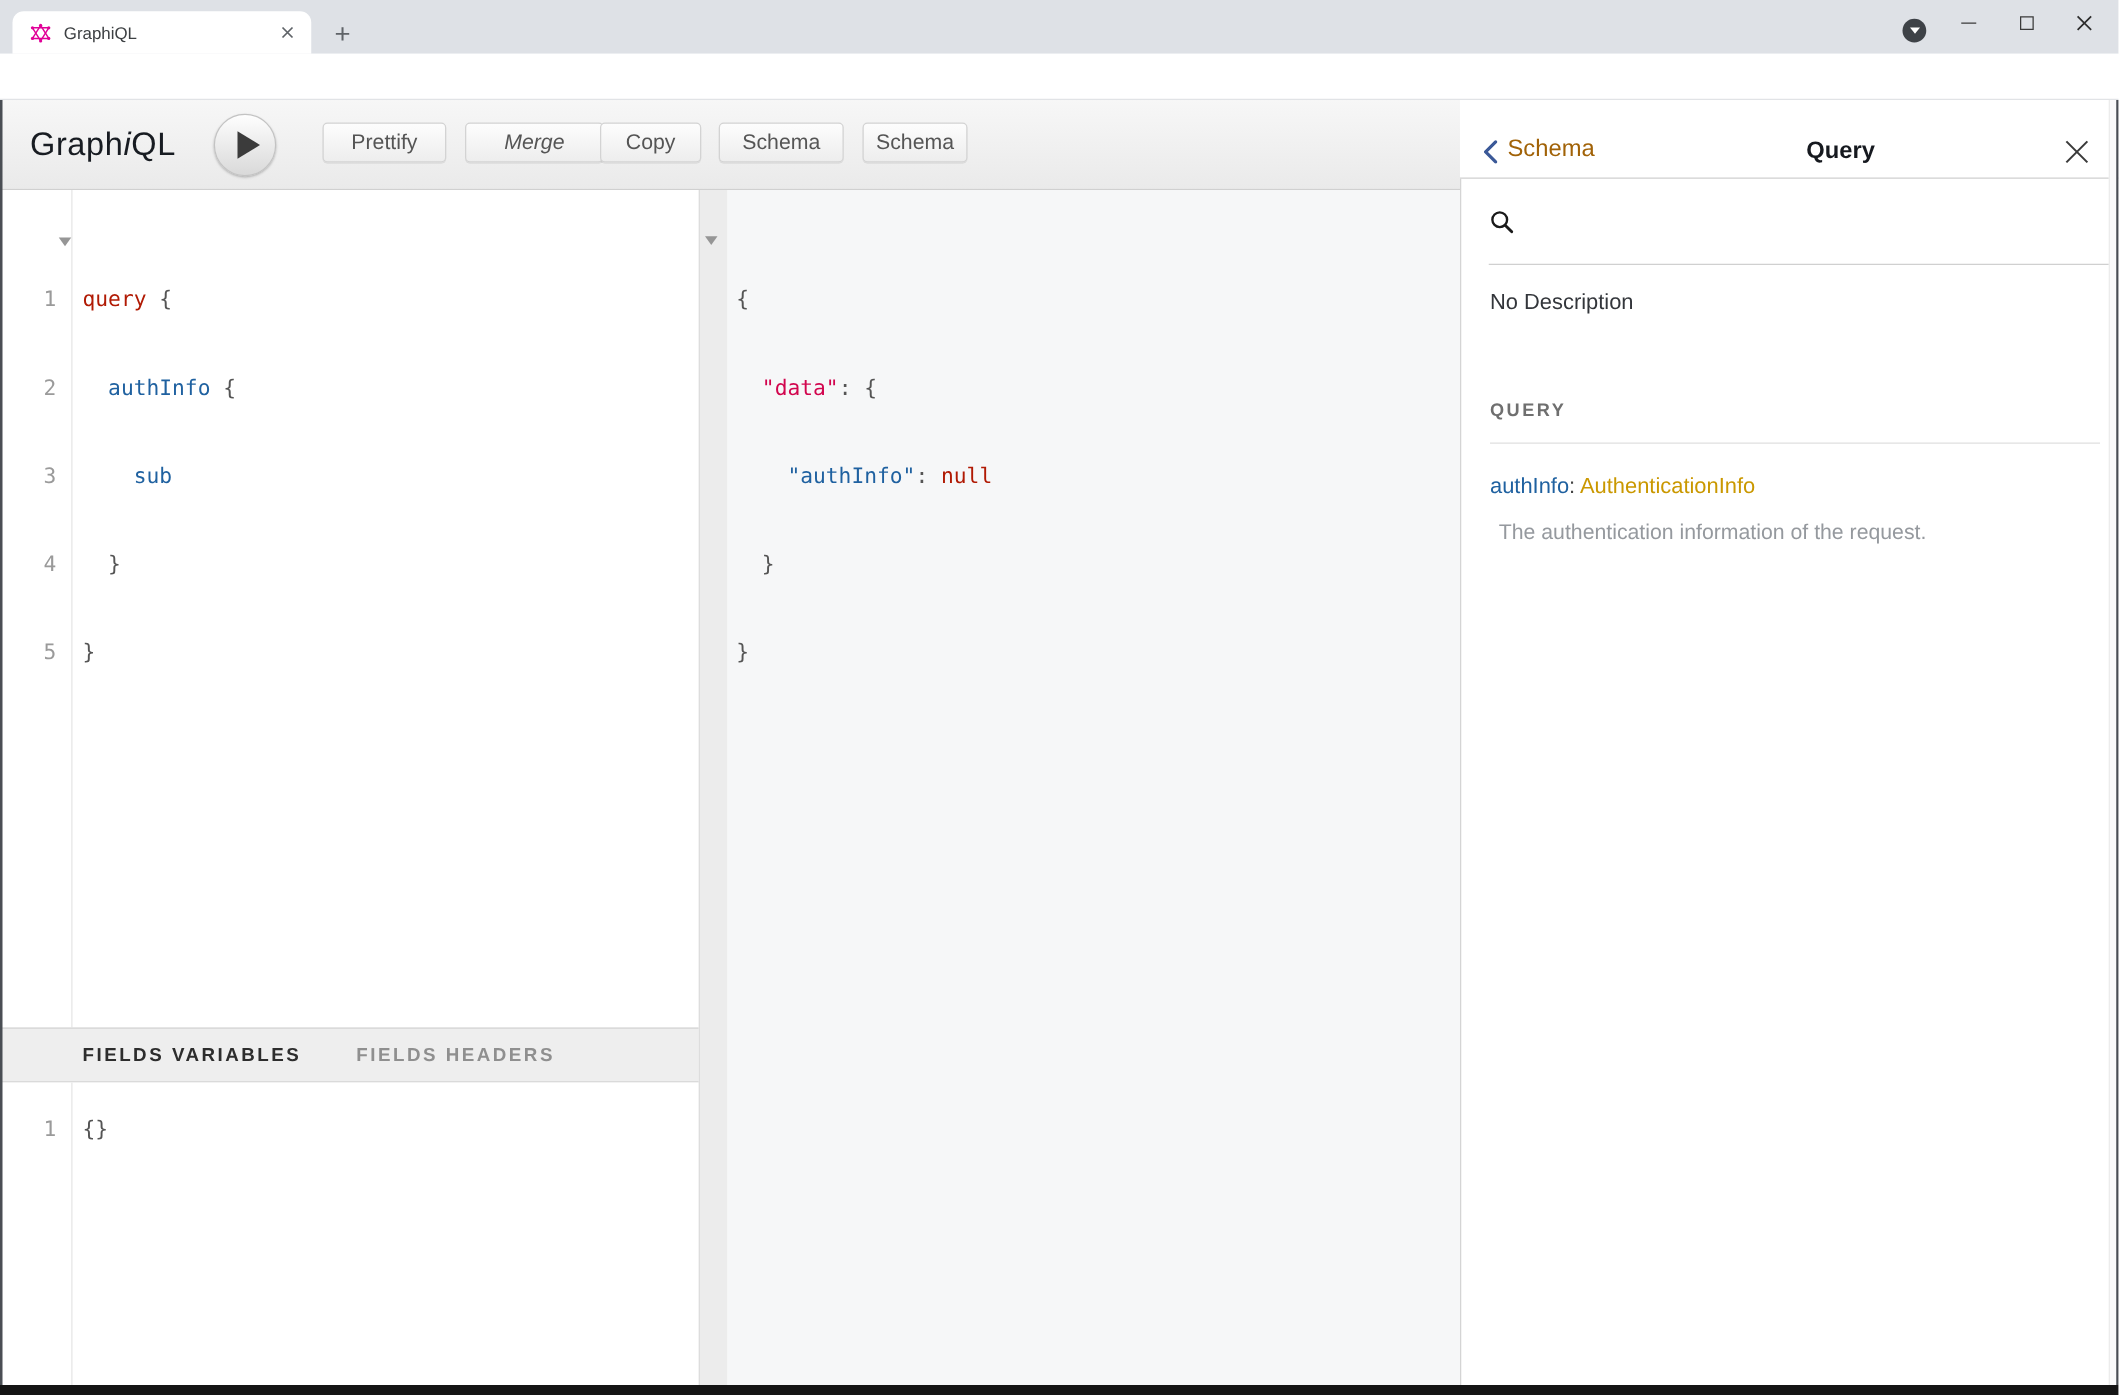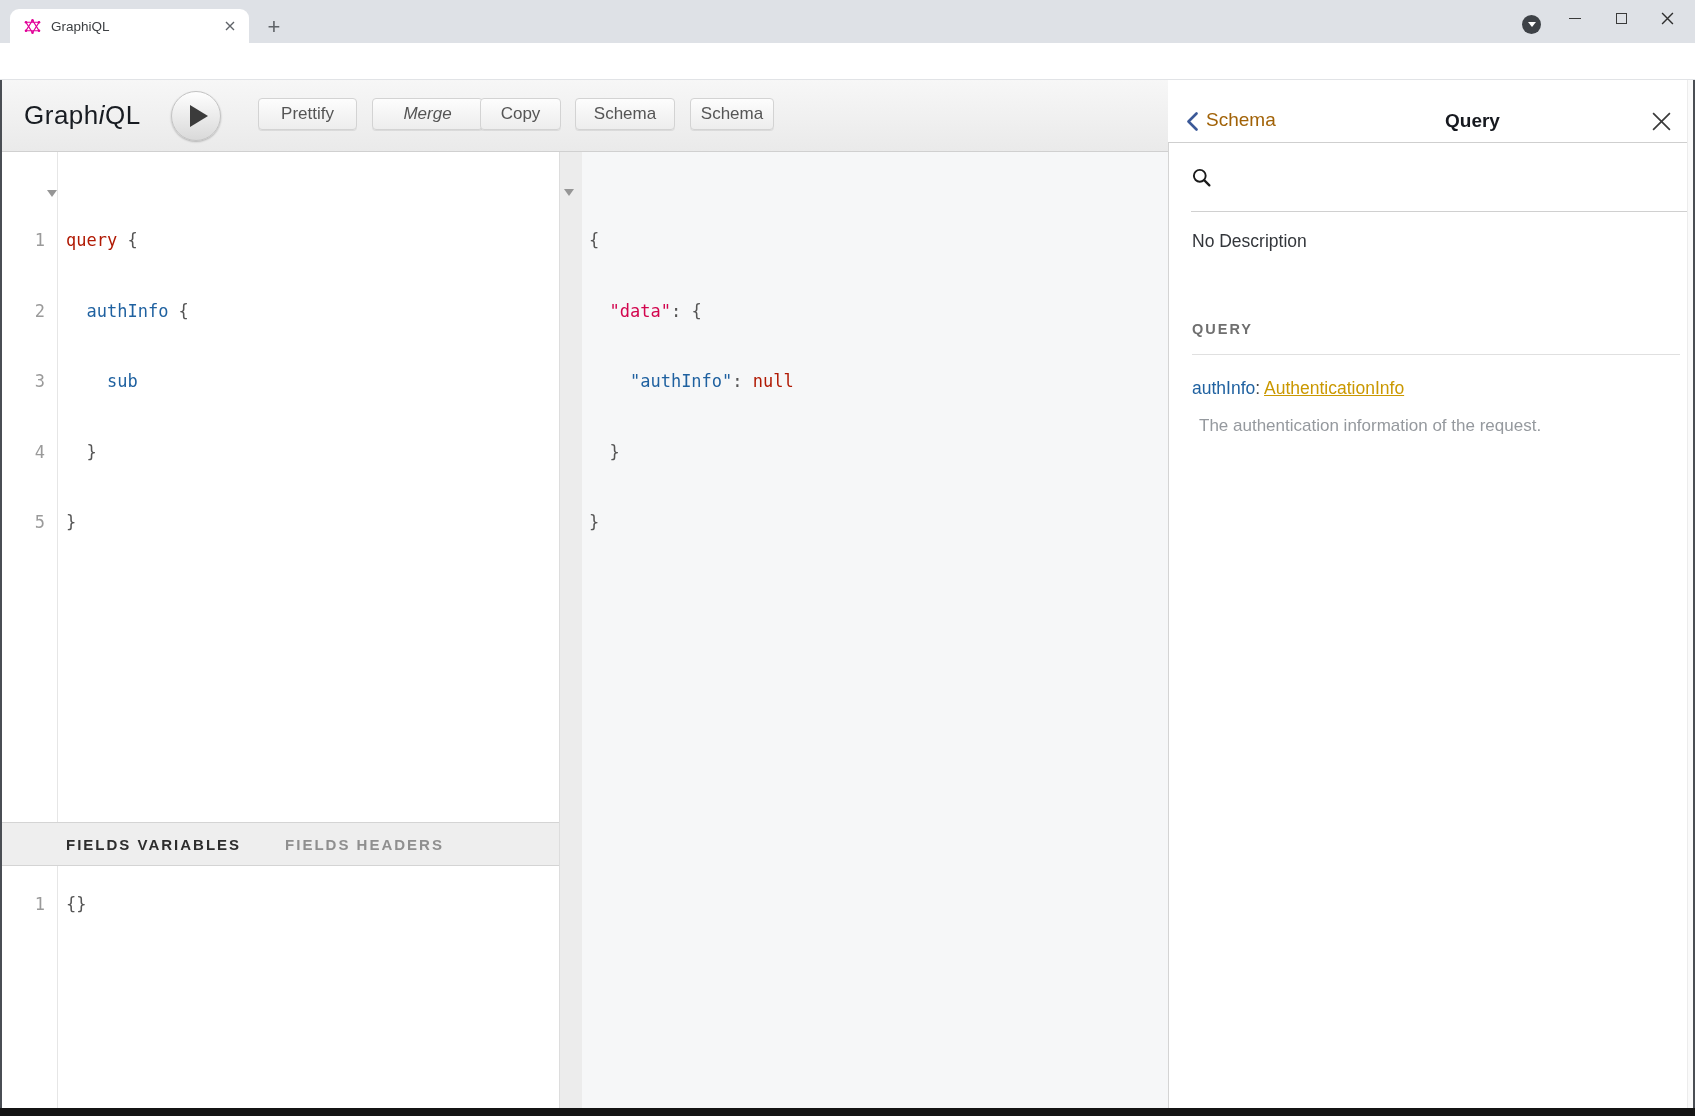--- a/index.html
+++ b/index.html
@@ -91,21 +91,21 @@
   .doc-search-input { border:none; outline:none; background:transparent; font-size:19px; color:#444;
                       margin-left:13px; width:380px; font-family:"Liberation Sans", sans-serif; }
   .doc-search-input::placeholder { color:#9aa0a6; }
   .doc-search-line { left:1191px; top:211px; width:497px; height:1px; background:#d0d0d0; }
   .doc-nodesc { left:1192px; top:231px; font-size:17.5px; color:#33363b; }
   .doc-fields-heading { left:1192px; top:321px; font-size:14.5px; font-weight:bold; letter-spacing:2px; color:#6f6f6f; }
   .doc-fields-line { left:1192px; top:354px; width:488px; height:1px; background:#e0e0e0; }
   .doc-field-row { left:1192px; top:378px; font-size:17.5px; }
   .doc-field-name { color:#1F61A0; }
   .doc-field-sep { color:#444; }
-  .doc-field-type { color:#CA9800;text-decoration:underline; }
+  .doc-field-type { color:#CA9800; }
   .doc-field-desc { left:1199px; top:416px; font-size:17px; color:#95999e; }
   .doc-scrollbar { left:1687px; top:80px; width:8px; height:1028px; background:#fafafa; border-left:1px solid #ececec; }
 
   .taskbar-strip { left:0; top:1108px; width:1695px; height:8px; background:#141414; }
   .win-edge-l { left:0; top:80px; width:2px; height:1028px; background:#4a4e54; }
   .win-edge-r { left:1693px; top:80px; width:2px; height:1028px; background:#4a4e54; }
 </style>
 </head>
 <body>
 

